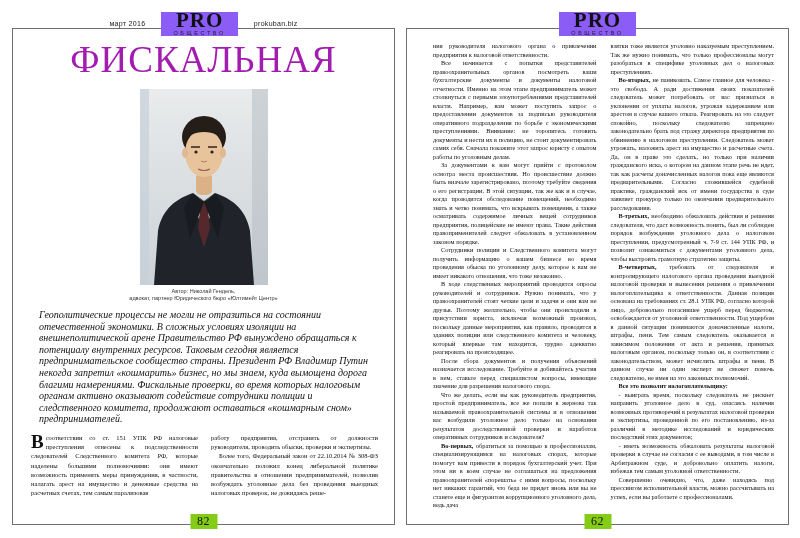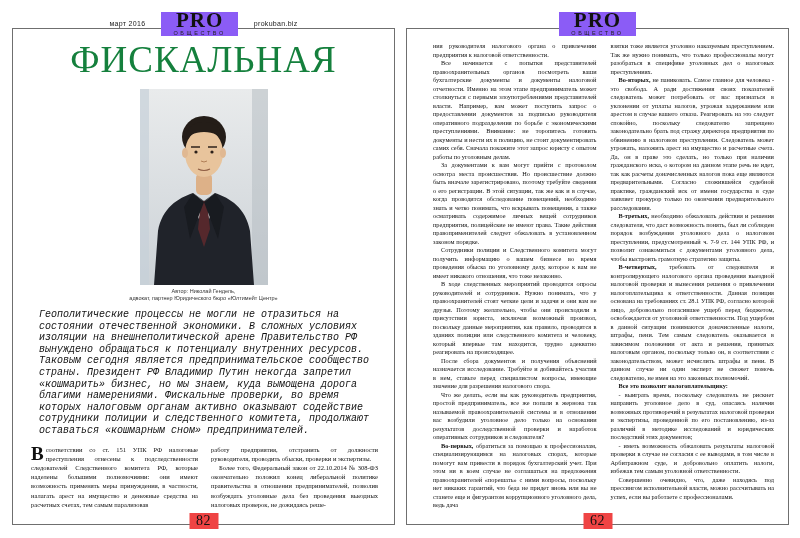--- a/index.html
+++ b/index.html
@@ -27,43 +27,43 @@
     font-size:7px;letter-spacing:.3px;color:#222;margin-bottom:9px;
   }
   .logo{background:#8b5cf6;padding:0 12px;text-align:center;}
   .logo-pro{font-size:21px;font-weight:700;letter-spacing:1px;line-height:17px;}
   .logo-sub{
     font-family:"Liberation Sans","DejaVu Sans",sans-serif;
     font-size:5.5px;letter-spacing:2.6px;margin-top:1px;color:#222;
   }
 
   .title{margin:12px 6px 0;text-align:center;font-size:37px;line-height:38px;
-    font-weight:400;letter-spacing:1px;color:#15803d;}
+    font-weight:400;letter-spacing:1px;color:#a21caf;}
   .photo{width:128px;height:196px;margin:10px auto 0;}
   .photo svg{display:block;}
   .caption{
     text-align:center;margin-top:3px;color:#333;
     font-family:"Liberation Sans","DejaVu Sans",sans-serif;
     font-size:5.5px;line-height:6.5px;
   }
-  .intro{margin:8px 24px 0 26px;font-style:italic;font-size:10px;line-height:11.6px;font-family:Liberation Mono, monospace;}
+  .intro{margin:8px 24px 0 26px;font-style:italic;font-size:10px;line-height:11.6px;}
 
   .cols{display:flex;gap:13px;margin:8px 16px 0 18px;}
   .col{flex:1;font-size:6.5px;line-height:9.2px;text-align:justify;
     -webkit-hyphens:auto;hyphens:auto;}
   .col p{margin:0;text-indent:8px;}
   .col p.noindent{text-indent:0;}
   .dropcap{float:left;font-size:19px;line-height:16px;font-weight:700;padding:1px 2px 0 0;}
 
   .cols-right{position:absolute;top:13px;left:26px;right:14px;bottom:14px;margin:0;gap:14px;}
   .cols-right .col{font-size:6.3px;line-height:8.5px;}
 
   .pagenum{
     position:absolute;bottom:-5px;left:50%;transform:translateX(-50%);
-    background:#ef4444;padding:0 7px;font-size:14px;letter-spacing:.5px;z-index:3;
+    background:#84cc16;padding:0 7px;font-size:12px;letter-spacing:.5px;z-index:3;
   }
 </style>
 </head>
 <body>
 
 <div>
 
   <section class="page page-left">
     <div class="pageframe-header">
       <span class="h-date">март 2016</span>

